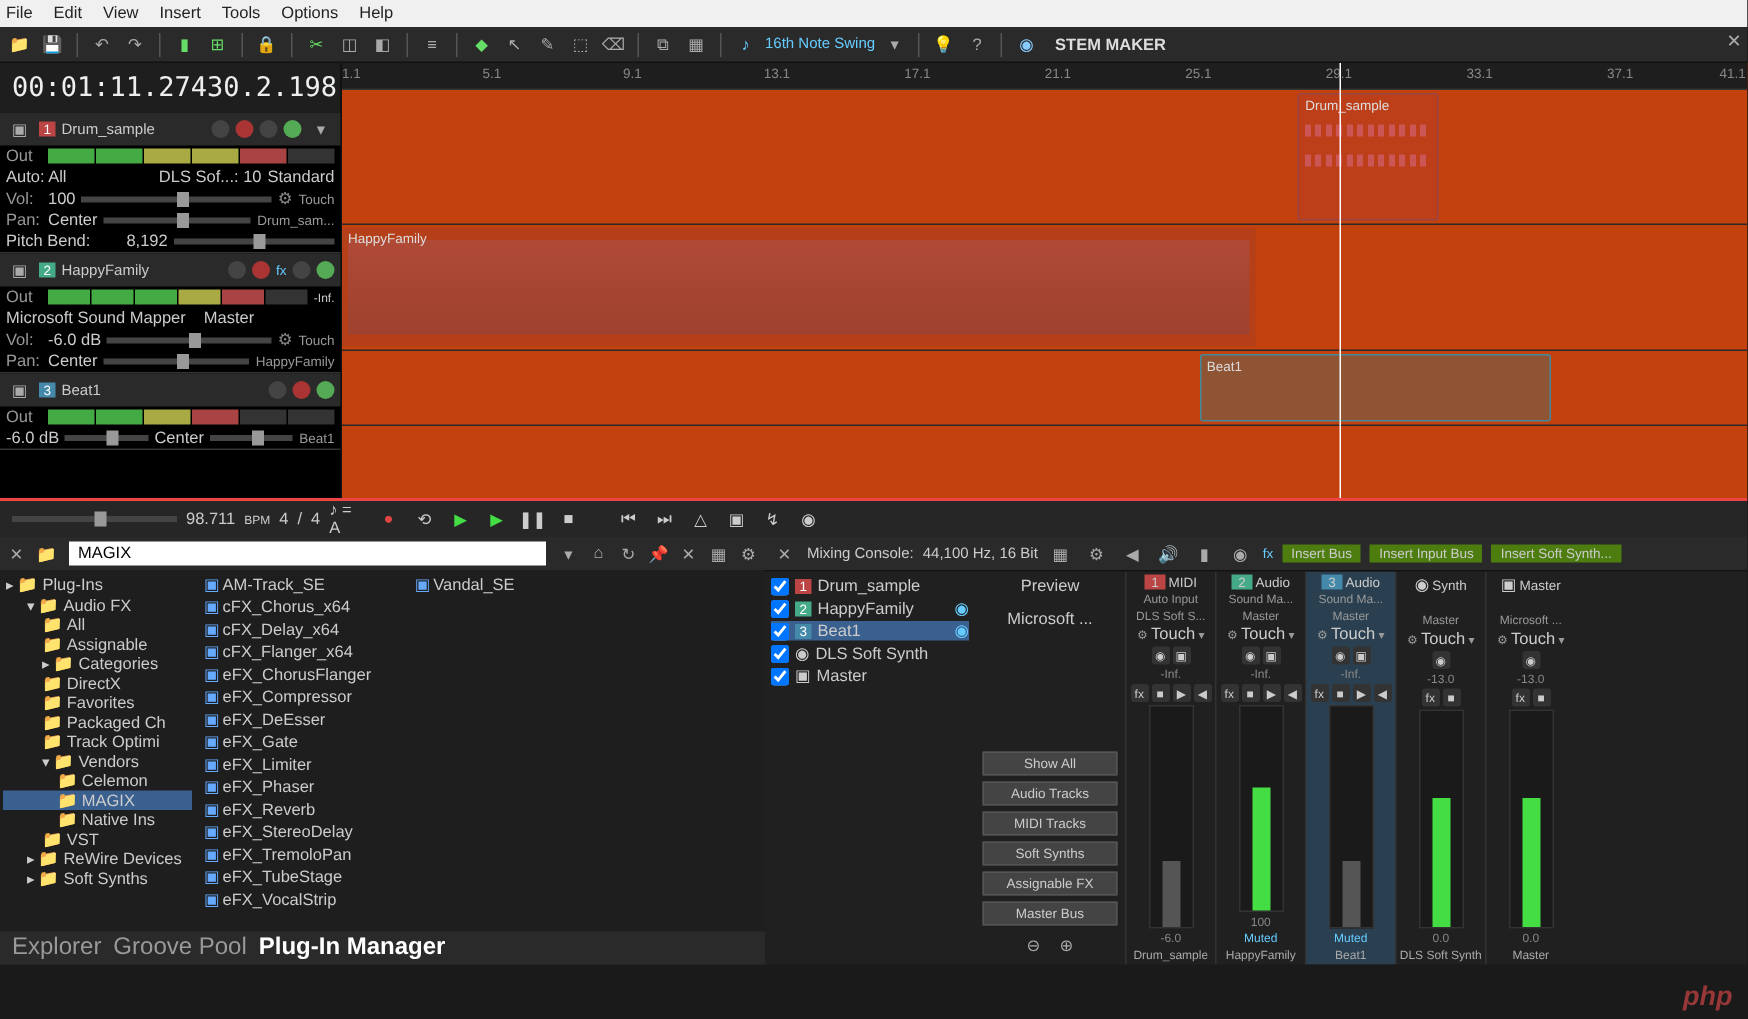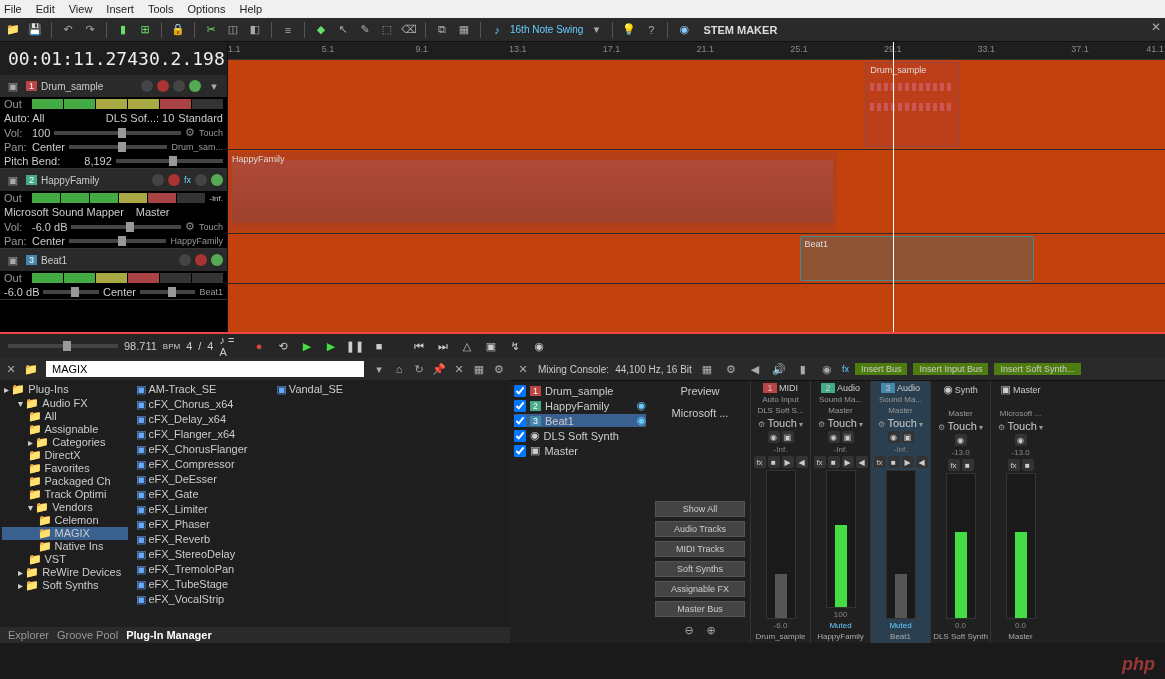--- a/index.html
+++ b/index.html
@@ -59,21 +59,21 @@
 .exp-path{flex:1;background:#fff;color:#000;padding:2px 6px;margin:0 4px}
 .exp-body{flex:1;display:flex;overflow:hidden}
 .tree{width:130px;background:#1e1e1e;overflow-y:auto;padding:2px}
 .tree-item{padding:1px 2px;cursor:pointer;white-space:nowrap;font-size:10px}
 .tree-item.sel{background:#3a6090}
 .tree-item .fldr{color:#da4}
 .filelist{flex:1;background:#1e1e1e;overflow-y:auto;padding:2px}
 .file-item{padding:1px 4px;cursor:pointer;font-size:10px}
 .file-ico{color:#6af;margin-right:2px}
 .exp-tabs{display:flex;background:#2a2a2a;gap:8px;padding:2px 8px}
-.exp-tabs span{font-size:11px;cursor:pointer;color:#999}
+.exp-tabs span{font-size:16px;cursor:pointer;color:#999}
 .exp-tabs span.act{color:#fff;font-weight:600}
 .mixer{flex:1;background:#202020;display:flex;flex-direction:column}
 .mix-hdr{display:flex;align-items:center;padding:2px 4px;gap:6px;background:#2a2a2a;border-bottom:1px solid #111}
 .mix-title{font-size:10px;color:#ccc}
 .mix-btn{padding:1px 6px;background:#4d7c0f;cursor:pointer;font-size:9px}
 .mix-body{flex:1;display:flex}
 .mix-tracks{width:140px;padding:4px;display:flex;flex-direction:column;gap:2px}
 .mix-trk{display:flex;align-items:center;gap:4px;font-size:10px}
 .mix-trk input{width:12px;height:12px}
 .mix-trk.sel{background:#3a6090}

